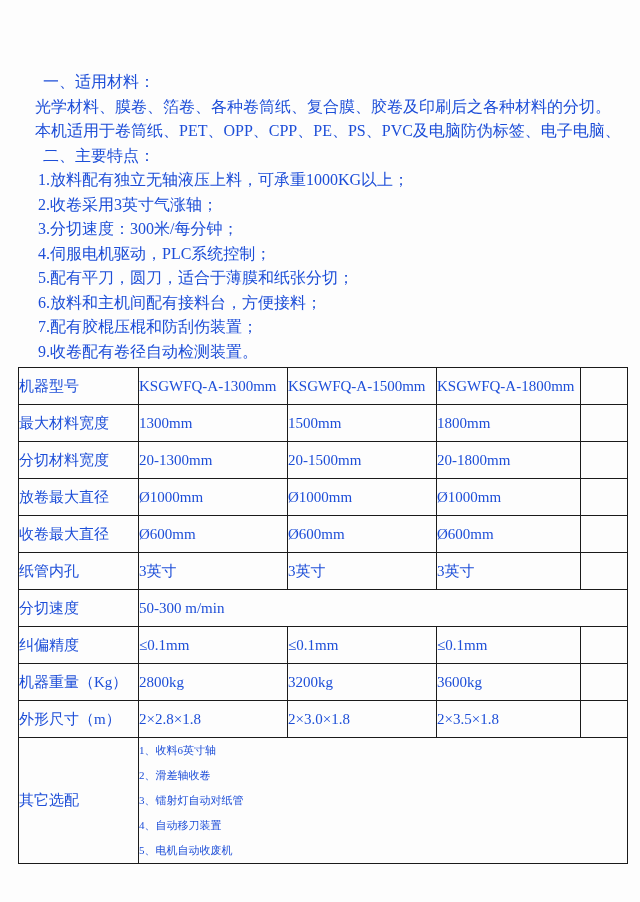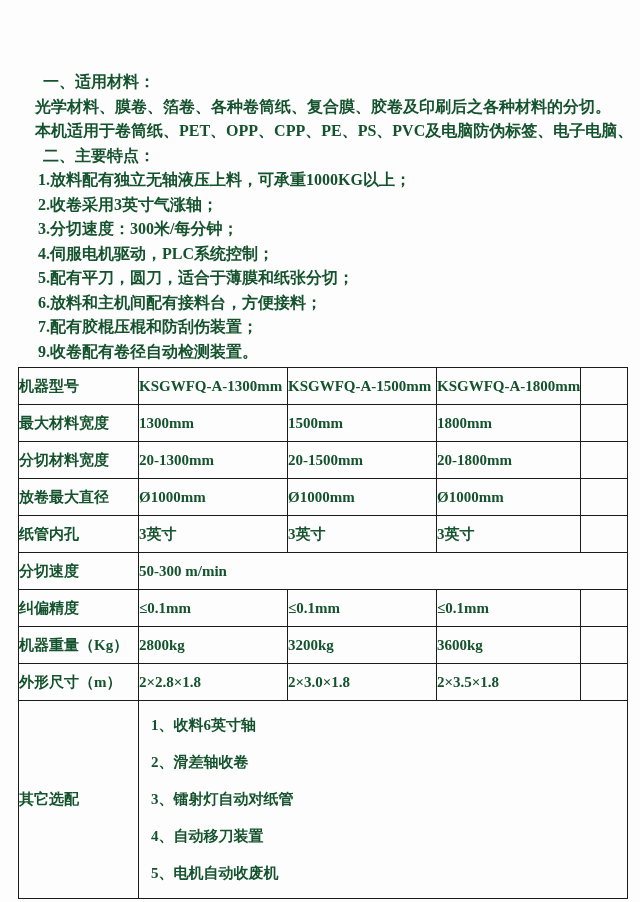--- a/index.html
+++ b/index.html
@@ -6,23 +6,22 @@
     margin: 0;
     padding: 0;
     background: #ffffff;
   }
   .doc {
     position: relative;
     width: 640px;
     height: 902px;
     background: #fdfdfd;
     font-family: "Liberation Serif", "DejaVu Serif", serif;
-    color: #14532d;
+    color: #1d4ed8;
     overflow: hidden;
-    font-weight: bold;
   }
   .intro {
     padding-top: 70px;
   }
   .intro p {
     margin: 0;
     height: 24.5px;
     line-height: 24.5px;
     font-size: 16px;
     white-space: nowrap;
@@ -56,24 +55,24 @@
   }
   td.span-val {
     padding-left: 8px;
   }
   tr.options-row { height: 145px; }
   td.options-cell {
     vertical-align: middle;
     padding: 10px 0 10px 11px;
   }
   td.options-cell p {
-    margin: 12px;
+    margin: 0;
     height: 25px;
     line-height: 25px;
-    font-size: 15px;
+    font-size: 11px;
   }
 </style>
 </head>
 <body>
 
 <div class="doc">
 
   <div class="intro">
     <p class="heading">一、适用材料：</p>
     <p class="body">光学材料、膜卷、箔卷、各种卷筒纸、复合膜、胶卷及印刷后之各种材料的分切。</p>
@@ -120,20 +119,27 @@
         <td class="val"></td>
       </tr>
       <tr>
         <td class="lbl">放卷最大直径</td>
         <td class="val">Ø1000mm</td>
         <td class="val">Ø1000mm</td>
         <td class="val">Ø1000mm</td>
         <td class="val"></td>
       </tr>
       <tr>
+        <td class="lbl">收卷最大直径</td>
+        <td class="val">Ø600mm</td>
+        <td class="val">Ø600mm</td>
+        <td class="val">Ø600mm</td>
+        <td class="val"></td>
+      </tr>
+      <tr>
         <td class="lbl">纸管内孔</td>
         <td class="val">3英寸</td>
         <td class="val">3英寸</td>
         <td class="val">3英寸</td>
         <td class="val"></td>
       </tr>
       <tr>
         <td class="lbl">分切速度</td>
         <td class="span-val" colspan="4">50-300 m/min</td>
       </tr>

